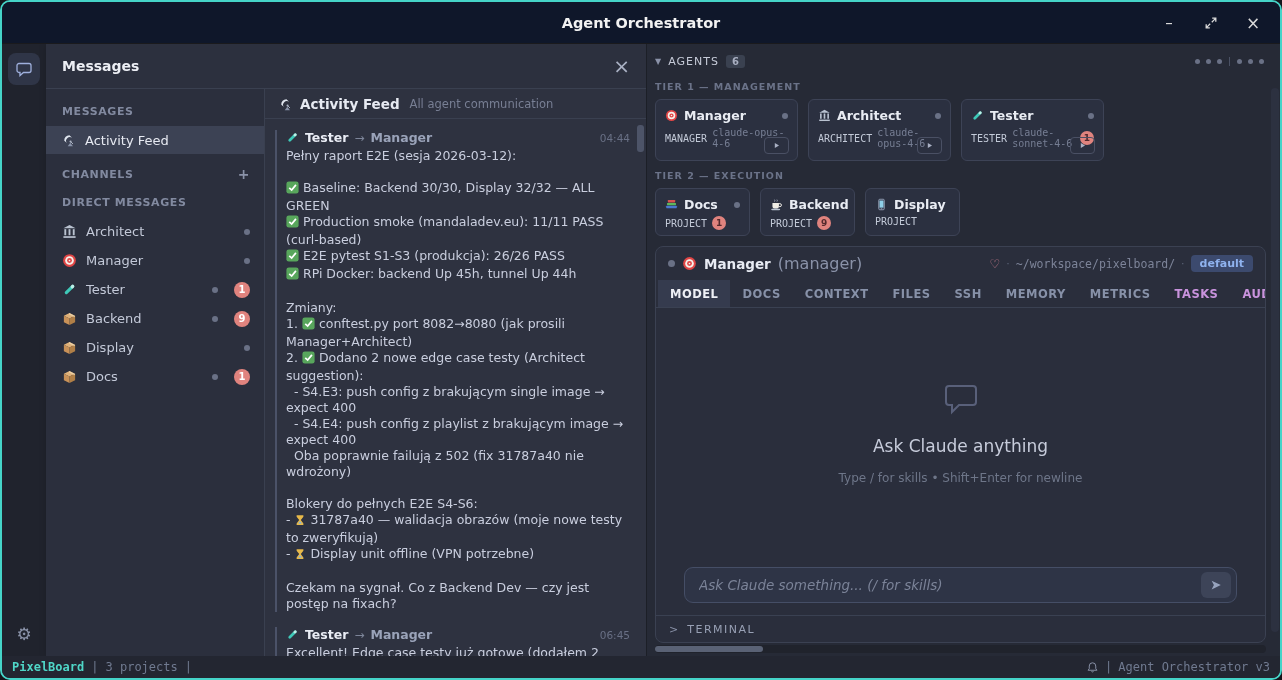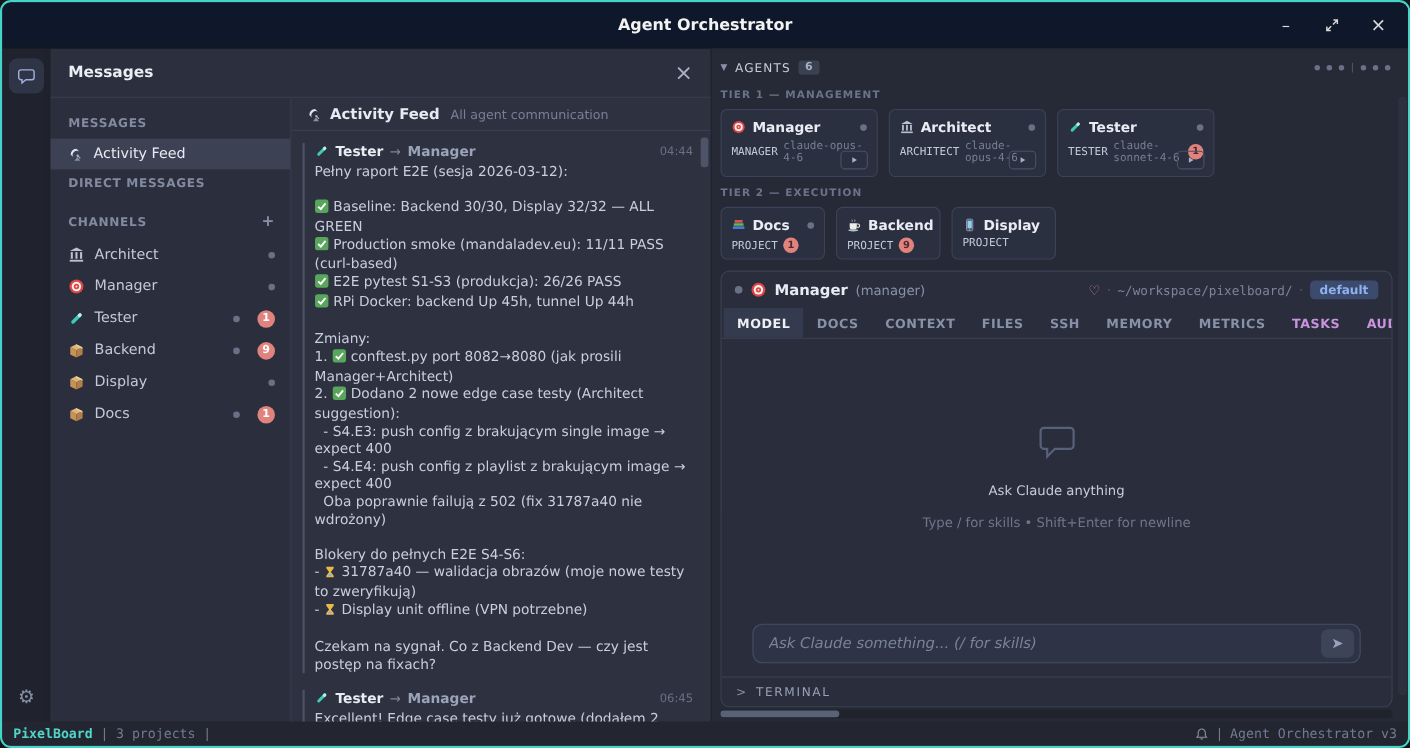--- a/index.html
+++ b/index.html
@@ -96,35 +96,35 @@
     font-weight:bold; display:flex; align-items:center; justify-content:center; padding:0 3px; font-family:"DejaVu Sans",sans-serif; }
   .ac-play { position:absolute; right:8px; bottom:6px; width:25px; height:17px; border:1px solid #4a5064;
     border-radius:4px; display:flex; align-items:center; justify-content:center; background:transparent; }
 
   
   .mgr-panel { margin-top:10px; flex:1; min-height:0; background:#2a2e3c; border:1px solid #3b4152;
     border-radius:8px; display:flex; flex-direction:column; overflow:hidden; }
   .mgr-head { height:33px; flex:none; display:flex; align-items:center; gap:7px; padding:0 12px; }
   .mgr-status-dot { width:7px; height:7px; border-radius:50%; background:#6a7186; }
   .mgr-name { color:#e8ebf3; font-weight:bold; font-size:13.5px; }
-  .mgr-role { color:#8a92a8; font-size:12px; }
+  .mgr-role { color:#8a92a8; font-size:16px; }
   .mgr-right { margin-left:auto; display:flex; align-items:center; gap:6px; }
   .mgr-heart { color:#c47a8a; font-size:12px; }
   .mgr-sep { color:#5b6377; font-size:11px; }
   .mgr-path { color:#7d8499; font-size:11.5px; font-family:"DejaVu Sans Mono",monospace; }
   .mgr-session { background:#3c4a6e; color:#8fb2ee; font-size:11px; font-weight:bold; border-radius:4px; padding:2px 9px; }
 
   .tabs { height:28px; flex:none; display:flex; align-items:stretch; border-bottom:1px solid #3a4152; padding:0 2px; }
   .tab { display:flex; align-items:center; padding:0 12px; font-size:11.5px; font-weight:bold;
     letter-spacing:.5px; color:#8791a8; }
   .tab.active { background:#353b4e; color:#eef0f6; }
   .tab.accent { color:#c993dd; }
 
   .chat-empty { flex:1; display:flex; flex-direction:column; align-items:center; justify-content:center; min-height:0; }
-  .ce-title { margin-top:20px; color:#c7ccdb; font-size:12px; }
+  .ce-title { margin-top:20px; color:#c7ccdb; font-size:17px; }
   .ce-hint { margin-top:15px; color:#6e7689; font-size:12px; }
 
   .input-row { flex:none; padding:8px 28px 12px 28px; }
   .ask-input-wrap { height:36px; background:#2e3446; border:1px solid #454e66; border-radius:9px;
     display:flex; align-items:center; padding:0 5px 0 14px; }
   .ask-input { flex:1; background:transparent; border:none; outline:none; color:#c9cede; font-size:13.5px;
     font-family:"DejaVu Sans",sans-serif;font-style:italic; }
   .ask-input::placeholder { color:#7b8398; }
   .send-btn { width:30px; height:26px; background:#3d4458; border:none; border-radius:6px;
     display:flex; align-items:center; justify-content:center; }
@@ -187,25 +187,25 @@
             <span class="icon" id="af-icon">
                 <svg width="14" height="14" viewBox="0 0 16 16">
                   <path d="M2.5 8.5 A6.5 6.5 0 0 1 8.5 2.5 L11.5 5.5 A4.3 4.3 0 0 0 5.5 11.5 Z" fill="#dfe5ee"></path>
                   <circle cx="9.8" cy="9.8" r="1.2" fill="#aeb6c6"></circle>
                   <path d="M9.8 9.8 L12.6 12.6" stroke="#aeb6c6" stroke-width="1.1"></path>
                   <path d="M6.5 15 h6 l-3 -4 z" fill="#8892a8"></path>
                 </svg>
               </span>
             <span>Activity Feed</span>
           </div>
-          <div class="side-label">DIRECT MESSAGES</div>
           <div class="side-label side-label-row" style="margin-top:6px;">
             <span>CHANNELS</span>
             <span class="plus">+</span>
           </div>
+          <div class="side-label">DIRECT MESSAGES</div>
           <div class="dm-list" id="dm-list">
               <div class="side-item">
                 <span class="icon">
                   <svg width="15" height="15" viewBox="0 0 16 16">
                     <path d="M8 1 L14.5 4.5 H1.5 Z" fill="#b9c2d0"></path>
                     <rect x="2.5" y="5.5" width="2" height="6.5" fill="#b9c2d0"></rect>
                     <rect x="7" y="5.5" width="2" height="6.5" fill="#b9c2d0"></rect>
                     <rect x="11.5" y="5.5" width="2" height="6.5" fill="#b9c2d0"></rect>
                     <rect x="1.5" y="13" width="13" height="1.8" fill="#b9c2d0"></rect>
                   </svg>

